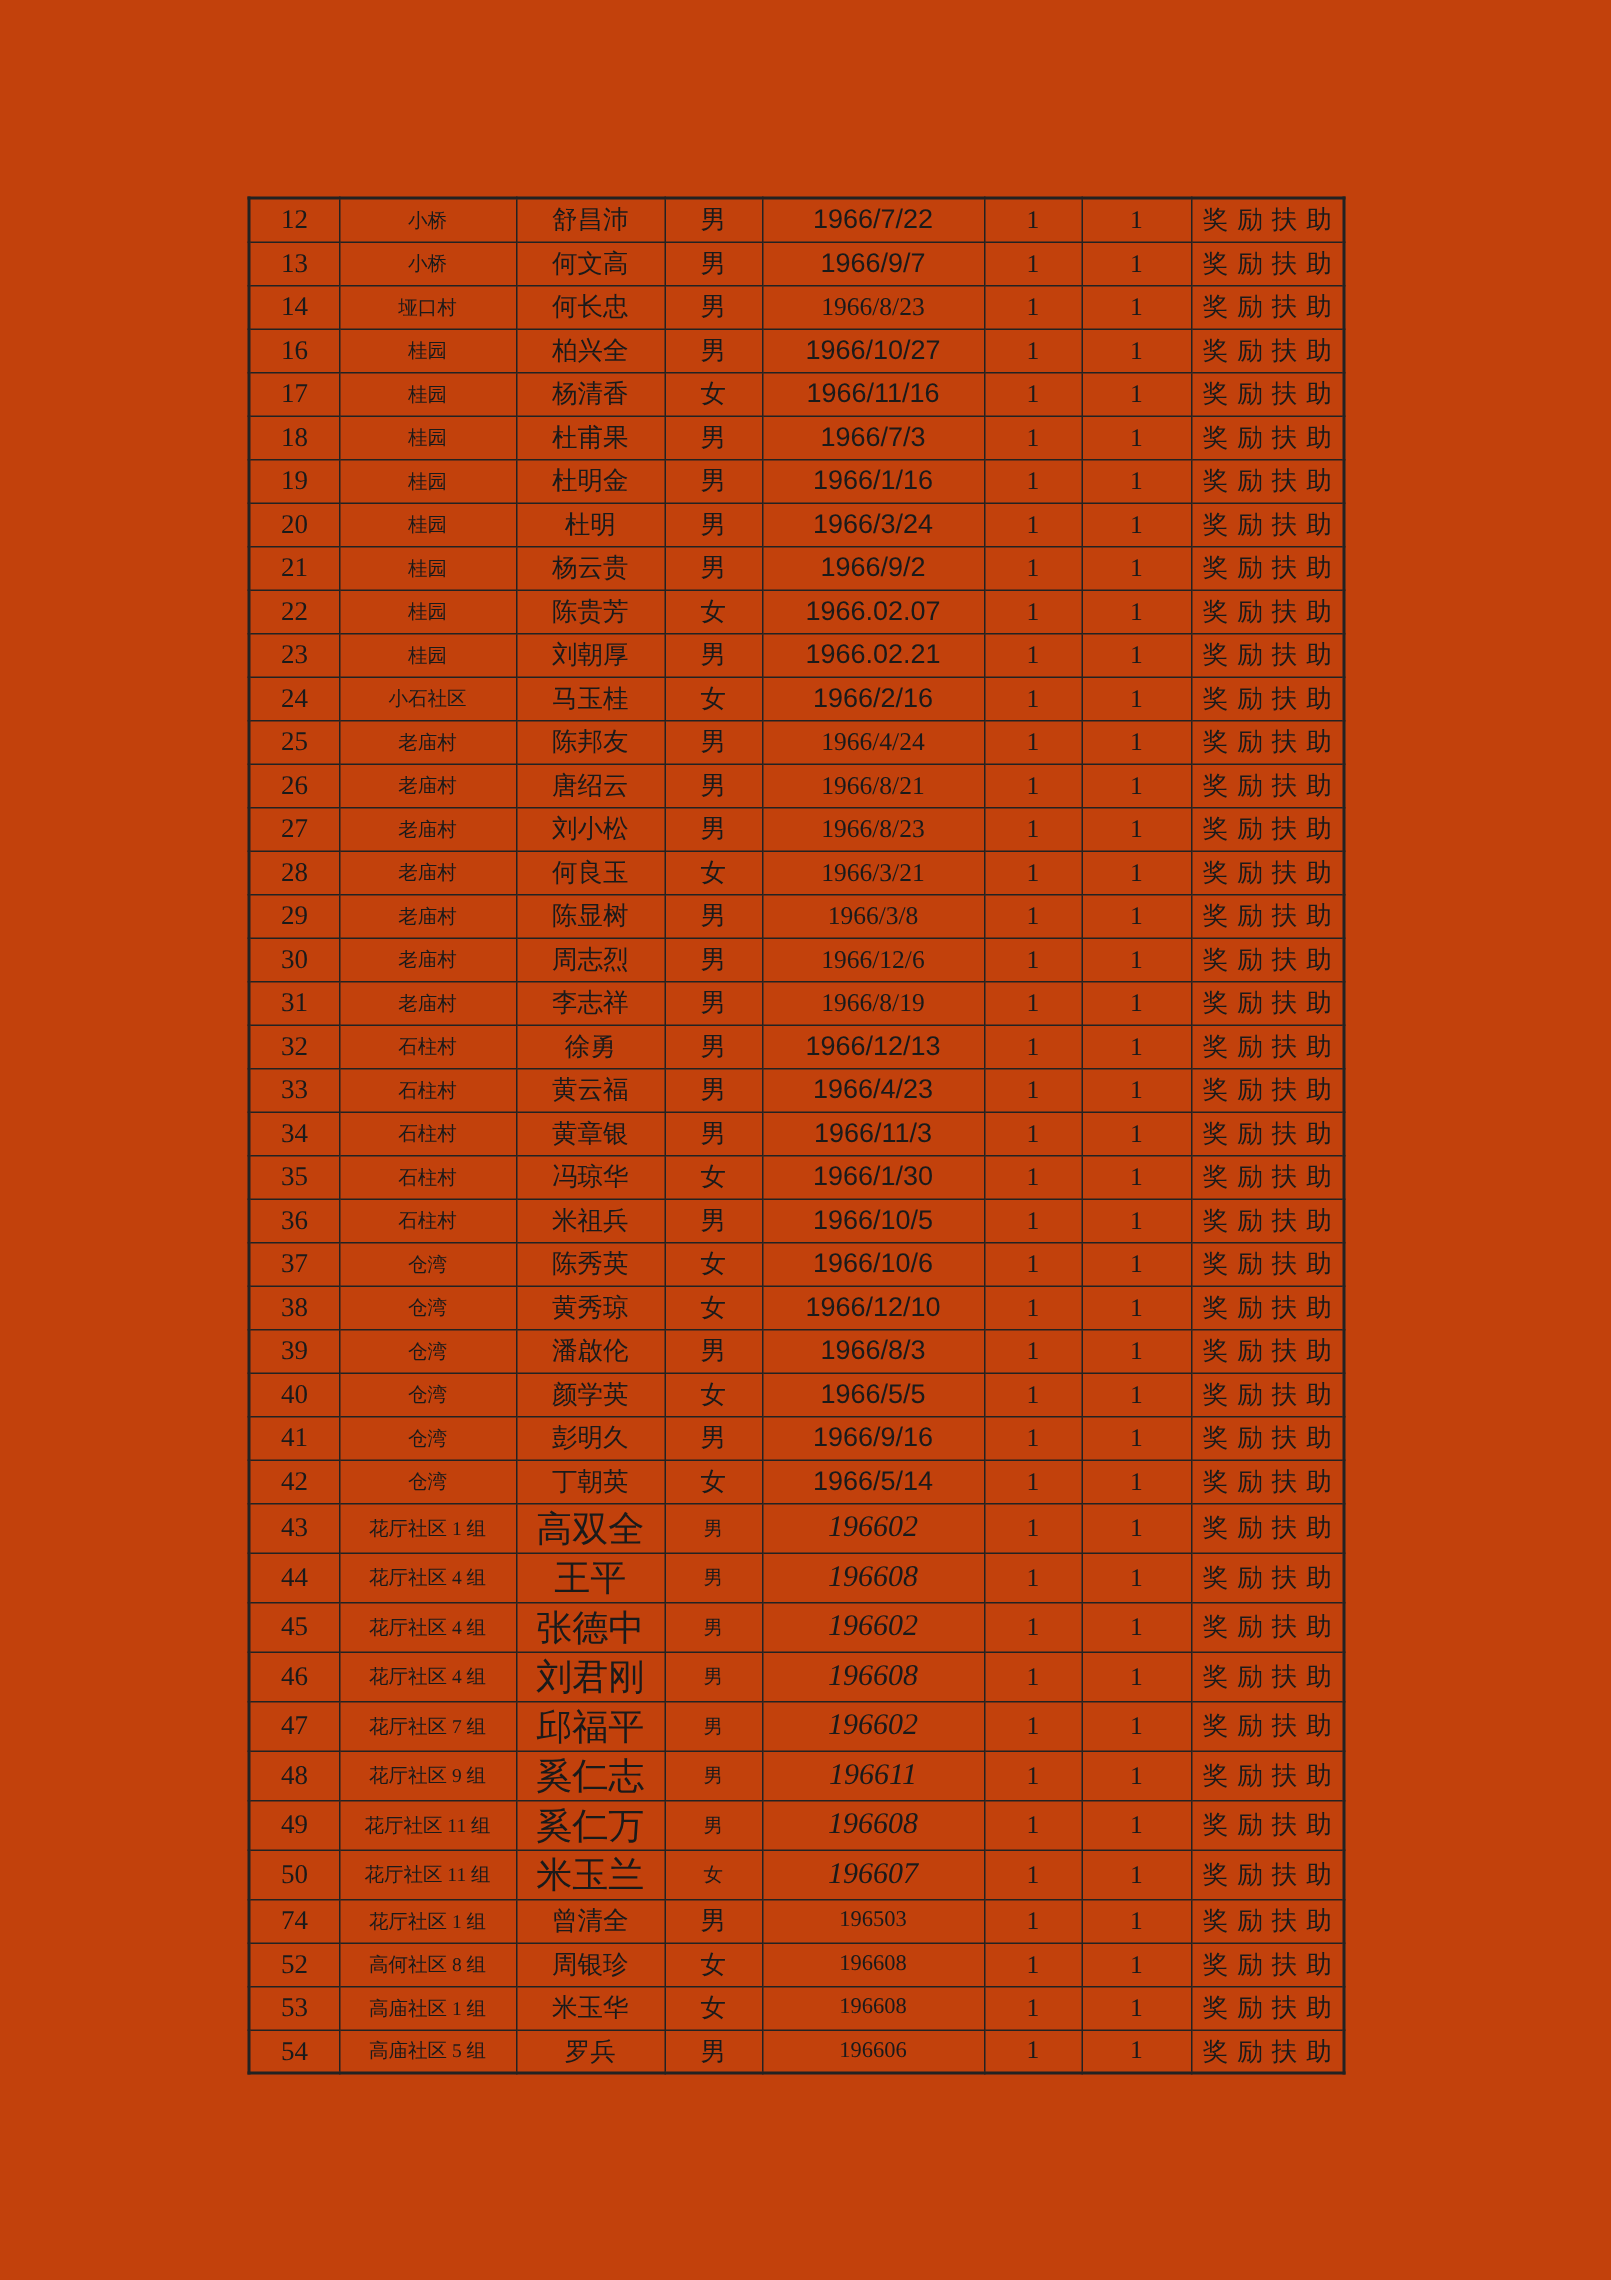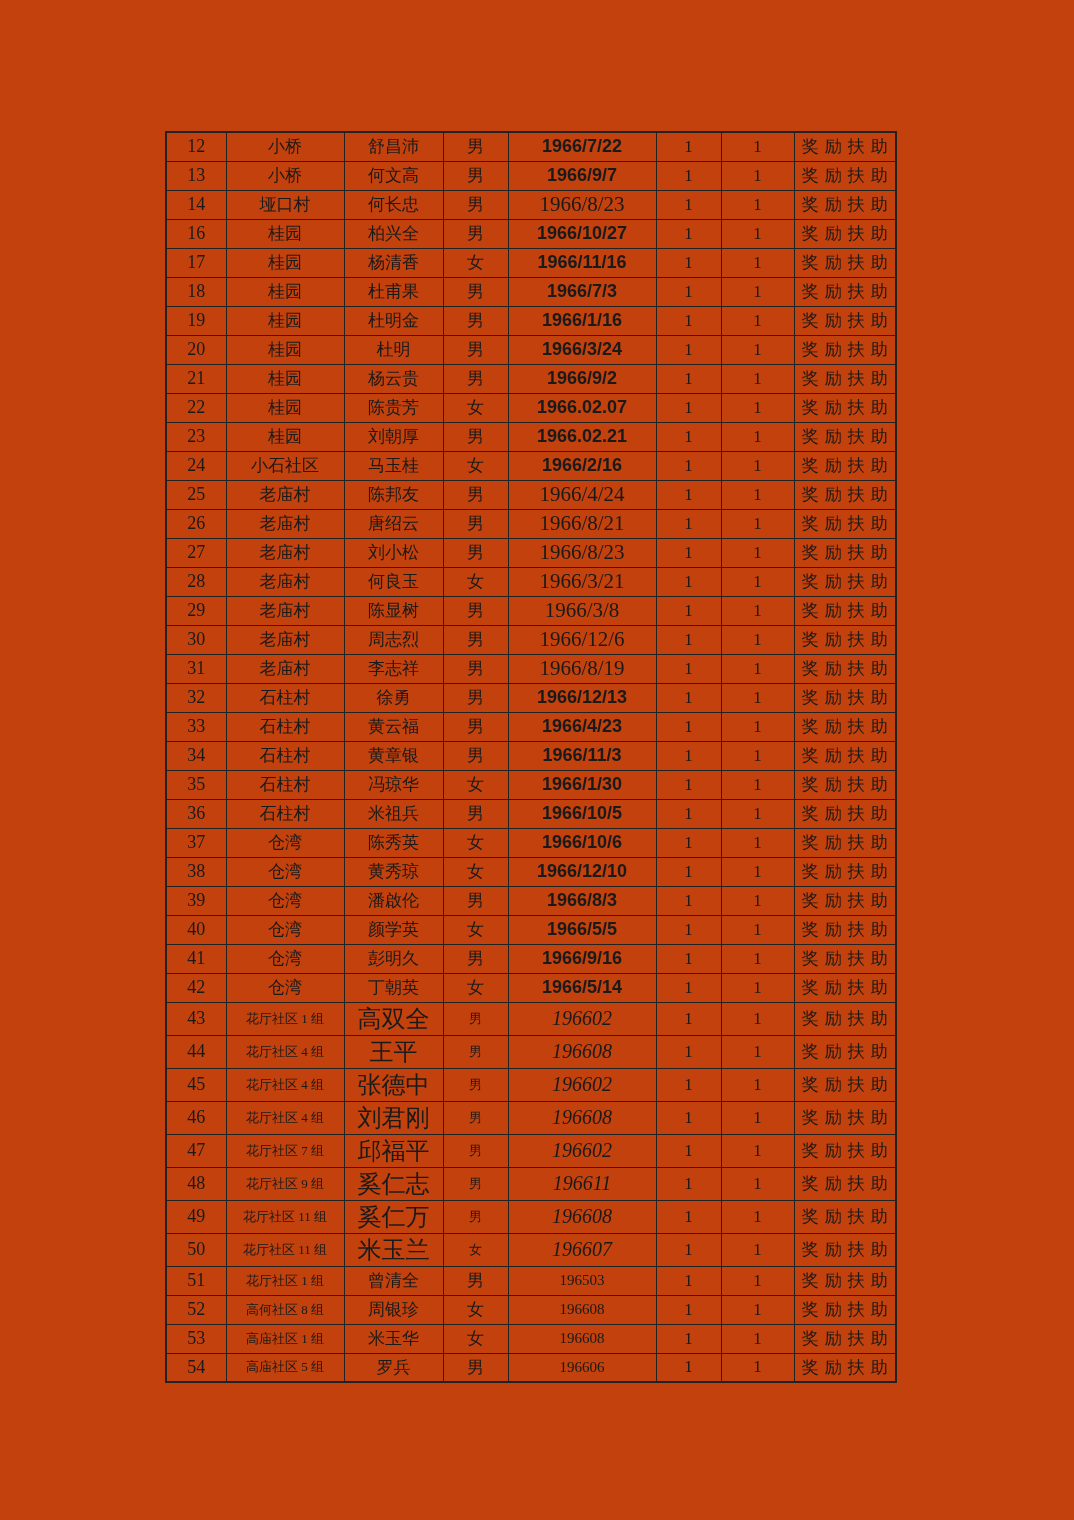--- a/index.html
+++ b/index.html
@@ -33,36 +33,36 @@
     box-sizing: border-box;
     padding: 0;
     text-align: center;
     vertical-align: middle;
     white-space: nowrap;
     overflow: hidden;
     font-family: "Liberation Serif", "DejaVu Serif", serif;
   }
   
   .col-no      { font-size: 18px; }
-  .col-village { font-size: 17px; }
+  .col-village { font-size: 13px; }
   .col-name    { font-size: 17px; }
   .col-gender  { font-size: 17px; }
   .col-date    { font-size: 17px; }
   .col-c       { font-size: 17px; }
   .col-status  { font-size: 17px; letter-spacing: 6px; text-indent: 6px; }
 
   
   tr.v-a .col-date {
     font-family: "Liberation Sans", "DejaVu Sans", sans-serif;
-    font-weight: 700;
+    font-weight: 400;
     font-size: 18px;
   }
   
   tr.v-b .col-date {
-    font-size: 21px;
+    font-size: 17px;
   }
   
   tr.v-c .col-village { font-size: 13px; }
   tr.v-c .col-name    { font-size: 24px; }
   tr.v-c .col-gender  { font-size: 13px; }
   tr.v-c .col-date    { font-size: 20px; font-style: italic; }
   
   tr.v-d .col-village { font-size: 13px; }
   tr.v-d .col-date    { font-size: 15px; }
 </style>
@@ -456,21 +456,21 @@
           <td class="col-no">50</td>
           <td class="col-village">花厅社区 11 组</td>
           <td class="col-name">米玉兰</td>
           <td class="col-gender">女</td>
           <td class="col-date">196607</td>
           <td class="col-c">1</td>
           <td class="col-c">1</td>
           <td class="col-status">奖励扶助</td>
         </tr>
         <tr class="v-d">
-          <td class="col-no">51</td>
+          <td class="col-no">74</td>
           <td class="col-village">花厅社区 1 组</td>
           <td class="col-name">曾清全</td>
           <td class="col-gender">男</td>
           <td class="col-date">196503</td>
           <td class="col-c">1</td>
           <td class="col-c">1</td>
           <td class="col-status">奖励扶助</td>
         </tr>
         <tr class="v-d">
           <td class="col-no">52</td>

